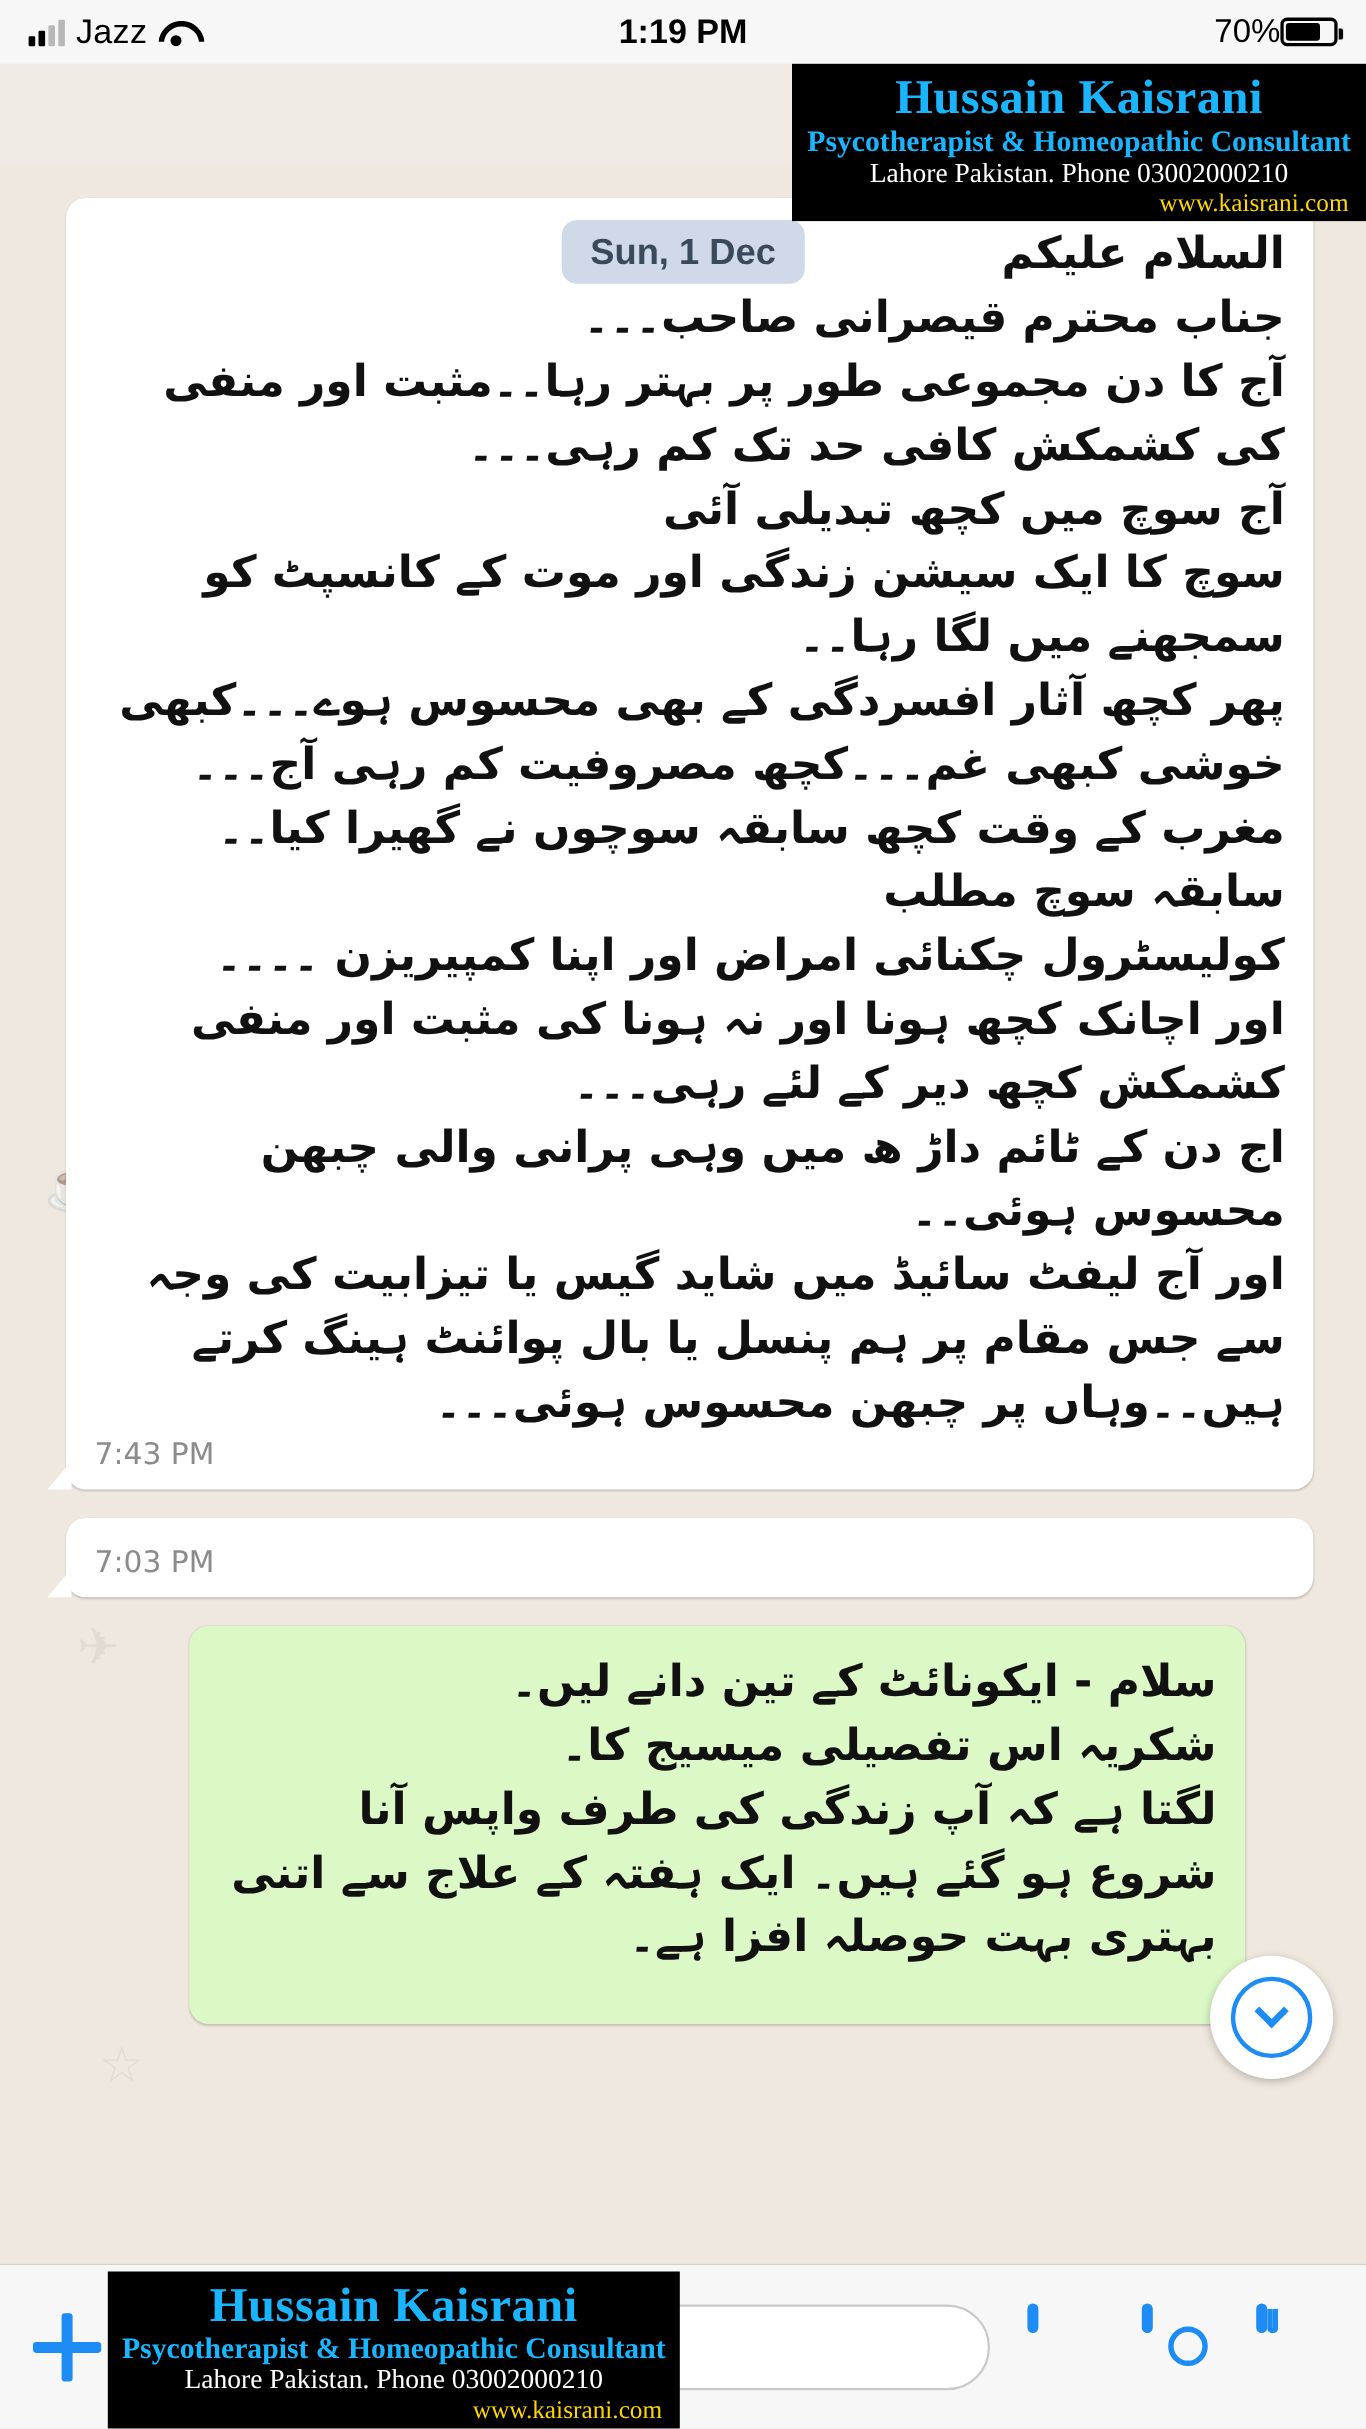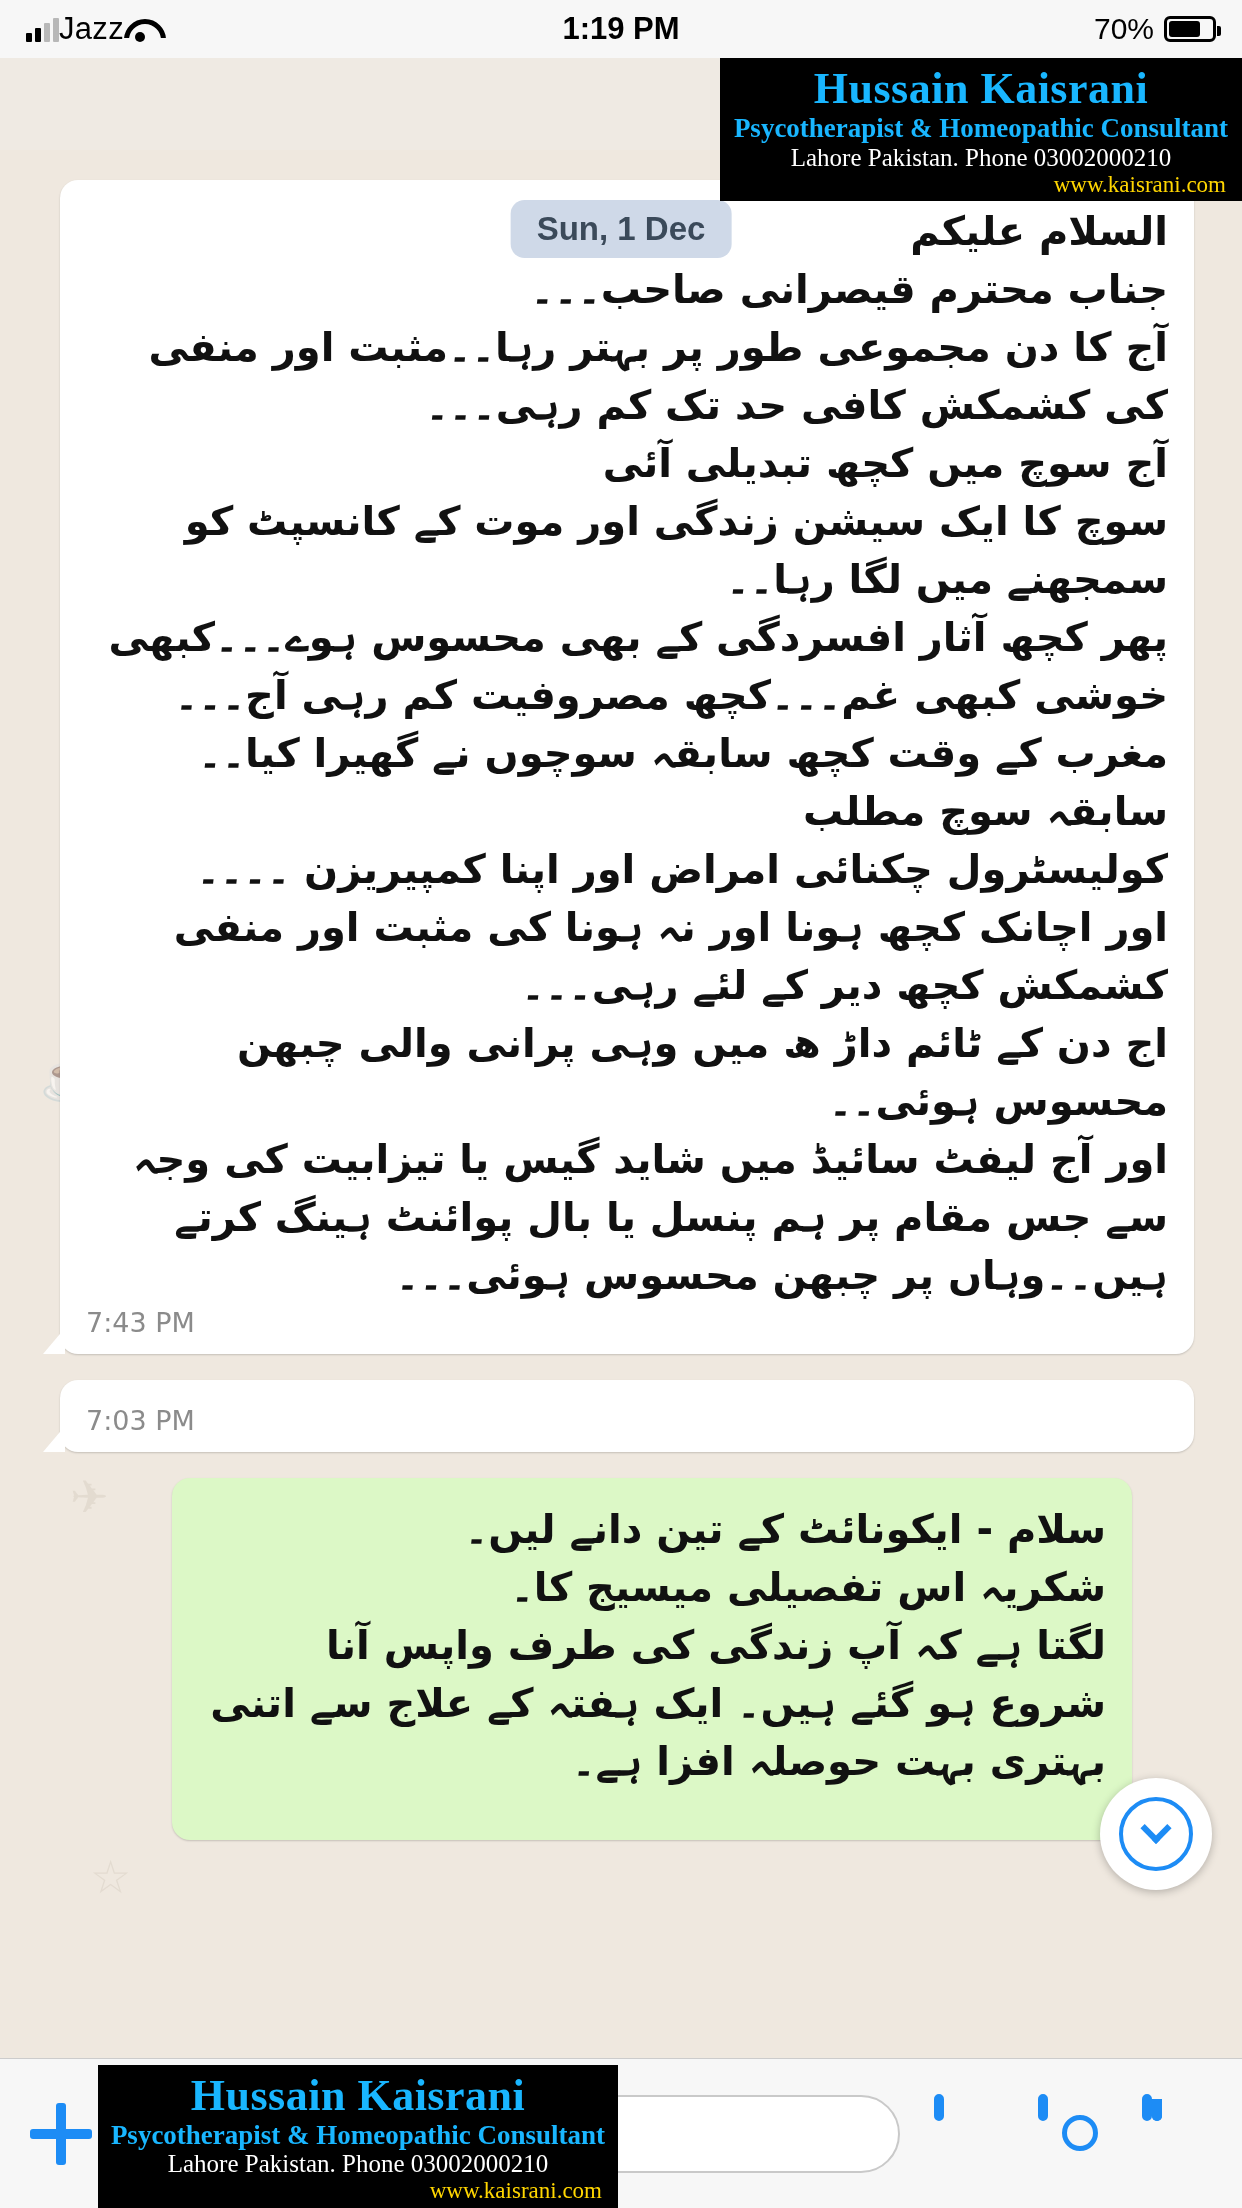--- a/index.html
+++ b/index.html
@@ -21,23 +21,23 @@
     position: relative;
     height: 58px;
     background: #f7f7f7;
     display: flex;
     align-items: center;
     padding: 0 26px;
     font-size: 30px;
     font-weight: bold;
     color: #000;
   }
-  .sb-left { display: flex; align-items: center; }
+  .sb-left { display: flex; align-items: center; gap: 10px; }
   .sb-center { position: absolute; left: 0; right: 0; text-align: center; font-size: 31px; font-weight: 600; }
-  .sb-right { margin-left: auto; display: flex; align-items: center; gap: 10px; z-index: 2;}
+  .sb-right { margin-left: auto; display: flex; align-items: center; z-index: 2;}
   .signal { display: inline-flex; align-items: flex-end; gap: 3px; height: 26px; }
   .signal i { display: block; width: 6px; background: #000; border-radius: 1px; }
   .signal i:nth-child(1){height:9px;} .signal i:nth-child(2){height:14px;}
   .signal i:nth-child(3){height:19px; background:#b8b8b8;} .signal i:nth-child(4){height:24px;background:#b8b8b8;}
   .carrier { font-size: 31px; font-weight: 500; letter-spacing: .3px; }
   .wifi { width: 32px; height: 24px; position: relative; }
   .wifi::before{
     content:""; position:absolute; left:0; top:2px; width:32px; height:32px;
     border: 5px solid #000; border-radius: 50%; clip-path: polygon(0 0, 100% 0, 100% 45%, 0 45%);
   }

